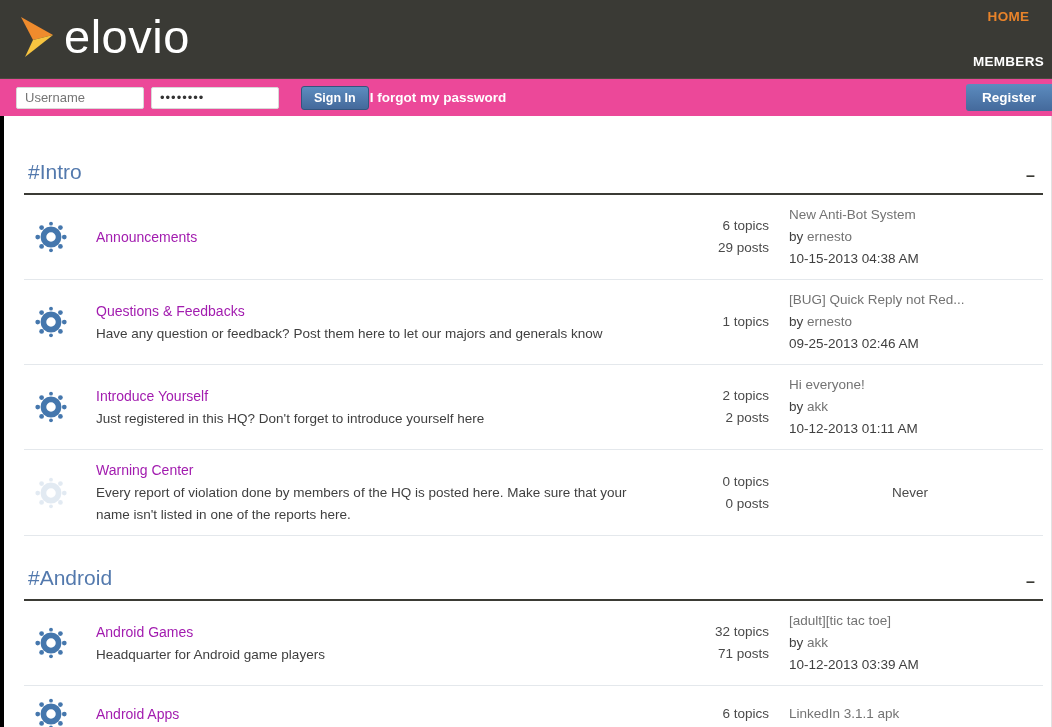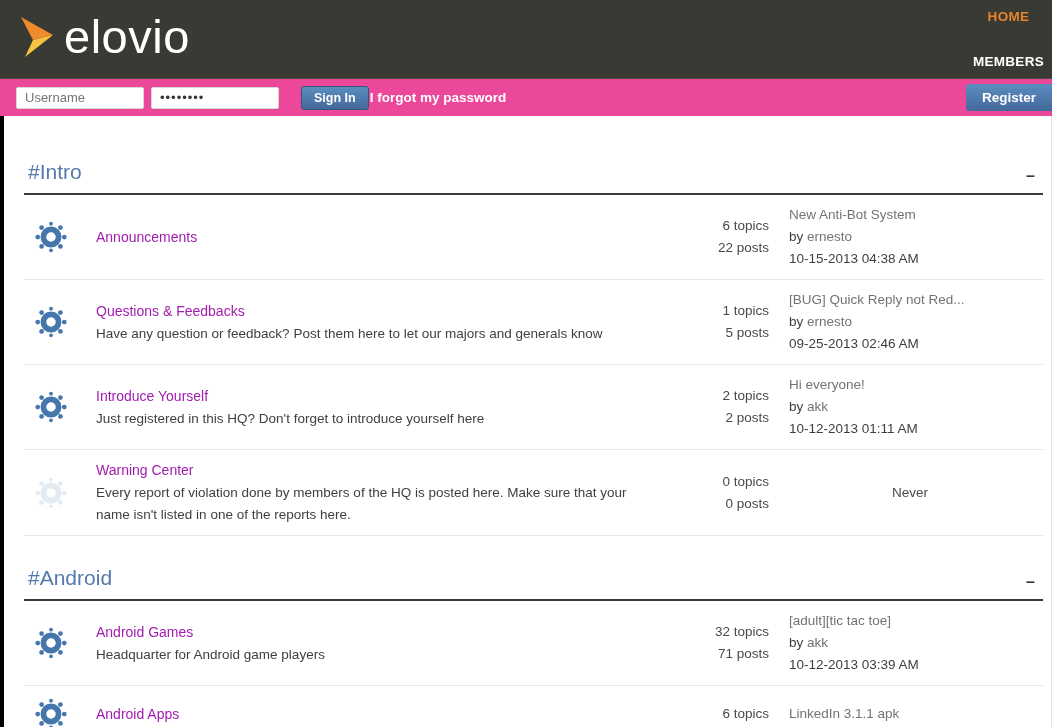--- a/index.html
+++ b/index.html
@@ -101,21 +101,21 @@
           <circle cx="20" cy="34" r="2" fill="#4577ad"></circle>
           <circle cx="29.9" cy="29.9" r="2.5" fill="#4577ad"></circle>
         </svg>
       </span>
     </div>
     <div class="main-cell">
       <a class="forum-link" href="#">Announcements</a>
     </div>
     <div class="stats-cell">
       <div class="stat-topics">6 topics</div>
-      <div class="stat-posts">22 posts</div>
+      <div class="stat-posts">29 posts</div>
     </div>
     <div class="last-cell">
       <a class="lp-title" href="#">New Anti-Bot System</a>
       <div class="lp-by"><span class="lp-by-word">by</span> <a class="lp-author" href="#">ernesto</a></div>
       <div class="lp-date">10-15-2013 04:38 AM</div>
       
     </div>
   </div>
 
   <div class="forum-row">
@@ -133,21 +133,20 @@
           <circle cx="29.9" cy="29.9" r="2.5" fill="#4577ad"></circle>
         </svg>
       </span>
     </div>
     <div class="main-cell">
       <a class="forum-link" href="#">Questions &amp; Feedbacks</a>
       <div class="forum-desc">Have any question or feedback? Post them here to let our majors and generals know</div>
     </div>
     <div class="stats-cell">
       <div class="stat-topics">1 topics</div>
-      <div class="stat-posts">5 posts</div>
     </div>
     <div class="last-cell">
       <a class="lp-title" href="#">[BUG] Quick Reply not Red...</a>
       <div class="lp-by"><span class="lp-by-word">by</span> <a class="lp-author" href="#">ernesto</a></div>
       <div class="lp-date">09-25-2013 02:46 AM</div>
       
     </div>
   </div>
 
   <div class="forum-row">

